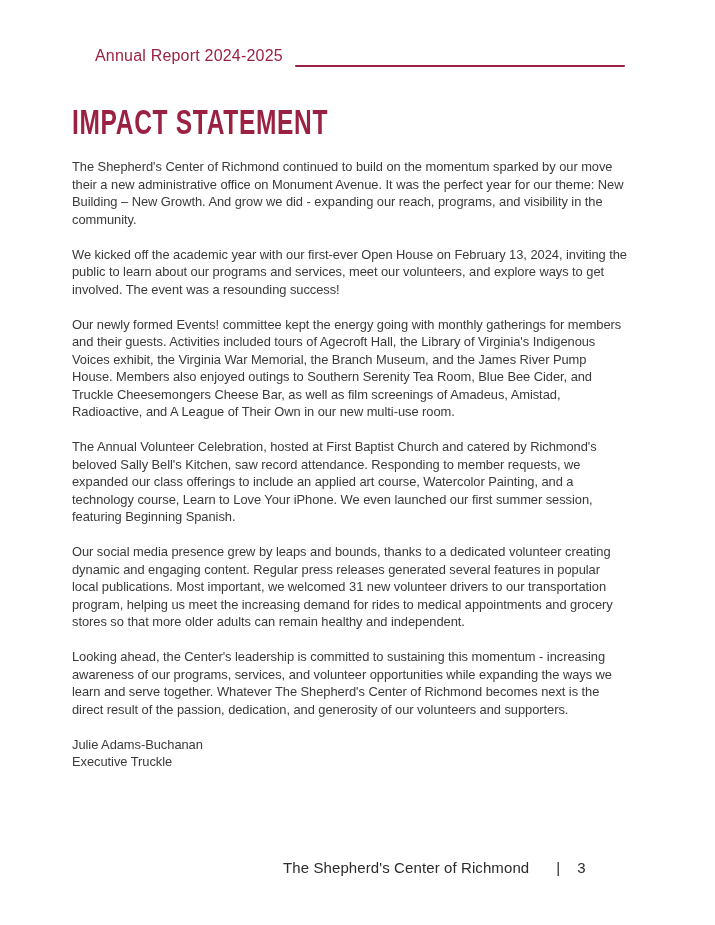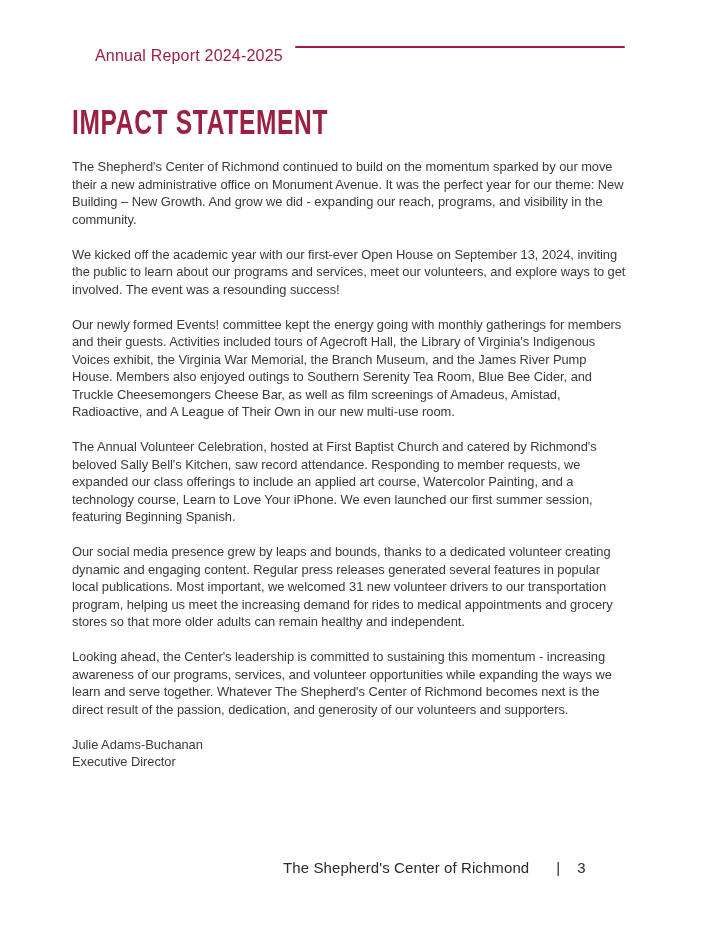--- a/index.html
+++ b/index.html
@@ -20,21 +20,21 @@
     background: #ffffff;
   }
 
   
   .header {
     position: absolute;
     top: 45px;
     left: 95px;
     width: 530px;
     display: flex;
-    align-items: flex-start;
+    align-items: flex-end;
     gap: 12px;
   }
   .header-label {
     color: var(--accent);
     font-size: 16px;
     font-weight: 400;
     letter-spacing: 0.2px;
     white-space: nowrap;
     line-height: 22px;
   }
@@ -107,30 +107,30 @@
   <div class="header">
     <span class="header-label">Annual Report 2024-2025</span>
     <span class="header-rule"></span>
   </div>
 
   <h1 class="title">IMPACT STATEMENT</h1>
 
   <div class="content">
     <div>
         <p><span>The Shepherd's Center of Richmond continued to build on the momentum sparked by our move their a new administrative office on Monument Avenue. It was the perfect year for our theme: New Building – New Growth. And grow we did - expanding our reach, programs, and visibility in the community.</span></p>
-        <p><span>We kicked off the academic year with our first-ever Open House on September 13, 2024, inviting the public to learn about our programs and services, meet our volunteers, and explore ways to get involved. The event was a resounding success!</span></p>
+        <p><span>We kicked off the academic year with our first-ever Open House on February 13, 2024, inviting the public to learn about our programs and services, meet our volunteers, and explore ways to get involved. The event was a resounding success!</span></p>
         <p><span>Our newly formed Events! committee kept the energy going with monthly gatherings for members and their guests. Activities included tours of Agecroft Hall, the Library of Virginia's Indigenous Voices exhibit, the Virginia War Memorial, the Branch Museum, and the James River Pump House. Members also enjoyed outings to Southern Serenity Tea Room, Blue Bee Cider, and Truckle Cheesemongers Cheese Bar, as well as film screenings of </span><span class="it">Amadeus,</span><span> </span><span class="it">Amistad, Radioactive</span><span>, and </span><span class="it">A League of Their Own</span><span> in our new multi-use room.</span></p>
         <p><span>The Annual Volunteer Celebration, hosted at First Baptist Church and catered by Richmond's beloved Sally Bell's Kitchen, saw record attendance. Responding to member requests, we expanded our class offerings to include an applied art course, Watercolor Painting, and a technology course, Learn to Love Your iPhone. We even launched our first summer session, featuring Beginning Spanish.</span></p>
         <p><span>Our social media presence grew by leaps and bounds, thanks to a dedicated volunteer creating dynamic and engaging content. Regular press releases generated several features in popular local publications. Most important, we welcomed 31 new volunteer drivers to our transportation program, helping us meet the increasing demand for rides to medical appointments and grocery stores so that more older adults can remain healthy and independent.</span></p>
         <p><span>Looking ahead, the Center's leadership is committed to sustaining this momentum - increasing awareness of our programs, services, and volunteer opportunities while expanding the ways we learn and serve together. Whatever The Shepherd's Center of Richmond becomes next is the direct result of the passion, dedication, and generosity of our volunteers and supporters.</span></p>
       </div>
 
     <div class="signature">
       <div>Julie Adams-Buchanan</div>
-      <div>Executive Director</div>
+      <div>Executive Truckle</div>
     </div>
   </div>
 
   <div class="footer">
     <span class="org">The Shepherd's Center of Richmond</span>
     <span class="sep">|</span>
     <span class="num">3</span>
   </div>
 
 </div>

